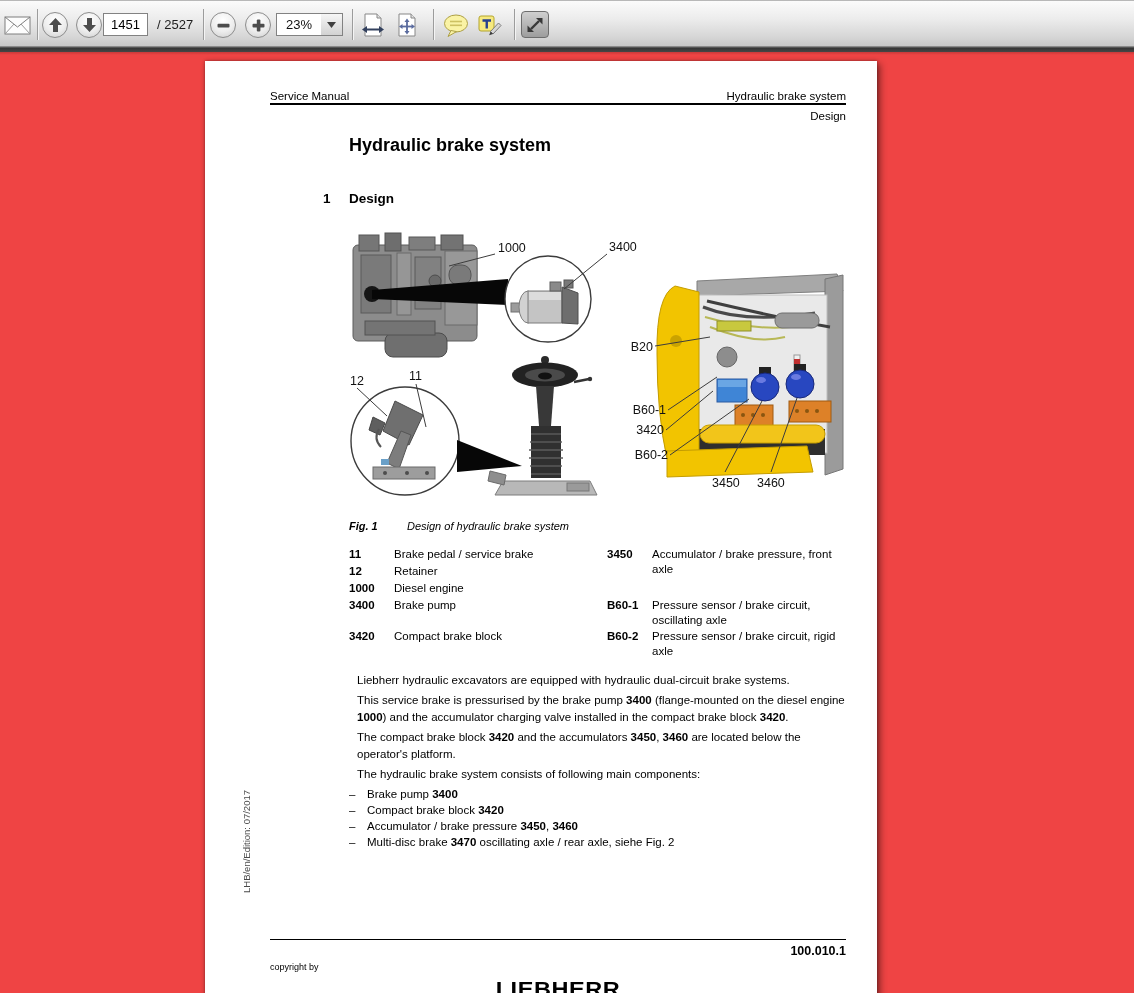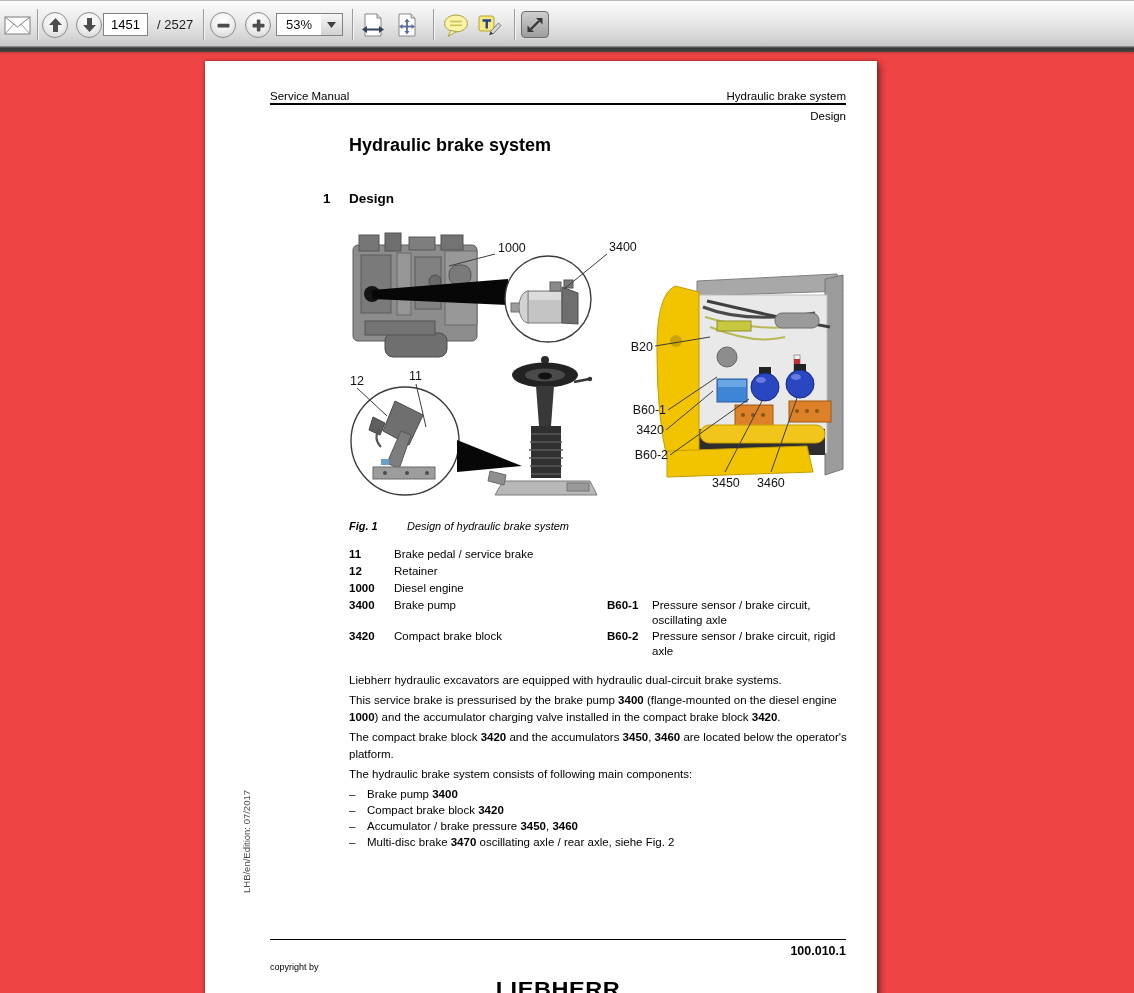--- a/index.html
+++ b/index.html
@@ -40,21 +40,21 @@
 
   .fig-label { left:144px; top:459px; font-size:11px; font-style:italic; font-weight:bold; }
   .fig-caption { left:202px; top:459px; font-size:11px; font-style:italic; }
 
   .lrow { position:absolute; font-size:11.5px; line-height:15px; }
   .lcode { display:inline-block; width:45px; font-weight:bold; vertical-align:top; }
   .ldesc { display:inline-block; vertical-align:top; }
   .lrow.r .ldesc { width:194px; }
 
   .body-copy { left:144px; top:611px; width:500px; font-size:11.5px; line-height:17px; color:#000; }
-  .body-copy p { margin:0 0 3px 0; }
+  .body-copy p { margin:0 0 3px 8px; }
   .bullets { margin-top:3px; }
   .bullet { position:relative; padding-left:18px; line-height:16px; }
   .bullet::before { content:"\2013"; position:absolute; left:0; }
 
   .foot-rule { left:65px; right:31px; top:878px; height:1px; background:#000; }
   .foot-num { right:31px; top:883px; font-size:12.5px; font-weight:bold; }
   .foot-copy { left:65px; right:31px; top:901px; text-align:left; font-size:9px; }
   .foot-brand { left:65px; right:31px; top:916px; text-align:center; font-size:21px; font-weight:bold;
     letter-spacing:0.5px; transform:scaleX(1.12); }
   .edition { left:-13px; top:774px; width:110px; height:13px; transform:rotate(-90deg);
@@ -99,21 +99,21 @@
       <rect x="0.5" y="4.8" width="12" height="3.6" rx="1" fill="#4d4d4d"></rect>
     </svg>
   </button>
   <button class="tb-btn circle-btn" style="left:245px;">
     <svg width="13" height="13" viewBox="0 0 13 13">
       <rect x="0.5" y="4.8" width="12" height="3.6" rx="1" fill="#4d4d4d"></rect>
       <rect x="4.8" y="0.5" width="3.6" height="12" rx="1" fill="#4d4d4d"></rect>
     </svg>
   </button>
 
-  <div class="zoom-box">53%</div>
+  <div class="zoom-box">23%</div>
   <button class="zoom-drop tb-btn" style="position:absolute;">
     <svg width="9" height="6" viewBox="0 0 9 6">
       <polygon points="0,0 9,0 4.5,6" fill="#3f3f3f"></polygon>
     </svg>
   </button>
 
   <div class="tb-sep" style="left:352px;"></div>
 
   <button class="tb-btn icon-btn" style="left:357px;">
     <svg width="24" height="24" viewBox="0 0 24 24">
@@ -321,20 +321,22 @@
       <span class="lcode">11</span><span class="ldesc">Brake pedal / service brake</span></div>
     <div class="lrow" style="left:144px; top:503px;">
       <span class="lcode">12</span><span class="ldesc">Retainer</span></div>
     <div class="lrow" style="left:144px; top:520px;">
       <span class="lcode">1000</span><span class="ldesc">Diesel engine</span></div>
     <div class="lrow" style="left:144px; top:537px;">
       <span class="lcode">3400</span><span class="ldesc">Brake pump</span></div>
     <div class="lrow" style="left:144px; top:568px;">
       <span class="lcode">3420</span><span class="ldesc">Compact brake block</span></div>
 
+    <div class="lrow r" style="left:402px; top:486px;">
+      <span class="lcode">3450</span><span class="ldesc">Accumulator / brake pressure, front axle</span></div>
     <div class="lrow r" style="left:402px; top:537px;">
       <span class="lcode">B60-1</span><span class="ldesc">Pressure sensor / brake circuit, oscillating axle</span></div>
     <div class="lrow r" style="left:402px; top:568px;">
       <span class="lcode">B60-2</span><span class="ldesc">Pressure sensor / brake circuit, rigid axle</span></div>
 
     <div class="abs body-copy">
       <p><span>Liebherr hydraulic excavators are equipped with hydraulic dual-circuit brake systems.</span></p>
       <p><span>This service brake is pressurised by the brake pump </span><span style="font-weight: bold;">3400</span><span> (flange-mounted on the diesel engine </span><span style="font-weight: bold;">1000</span><span>) and the accumulator charging valve installed in the compact brake block </span><span style="font-weight: bold;">3420</span><span>.</span></p>
       <p><span>The compact brake block </span><span style="font-weight: bold;">3420</span><span> and the accumulators </span><span style="font-weight: bold;">3450</span><span>, </span><span style="font-weight: bold;">3460</span><span> are located below the operator's platform.</span></p>
       <p><span>The hydraulic brake system consists of following main components:</span></p>

